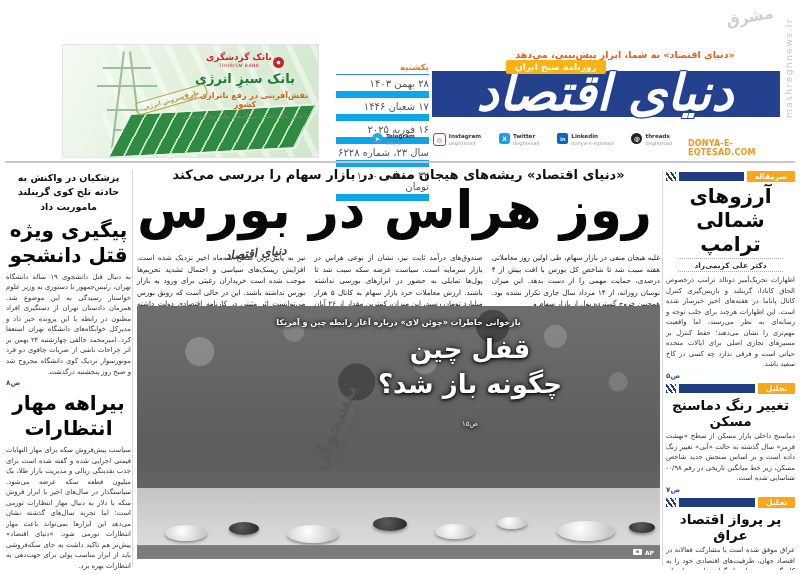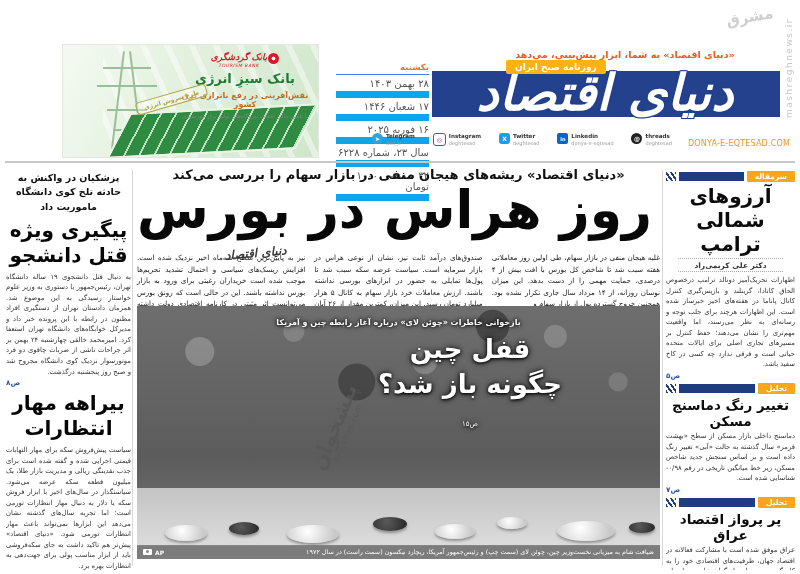--- a/index.html
+++ b/index.html
@@ -20,21 +20,21 @@
   .tower .leg.l2{left:42px;transform:rotate(-7deg);}
   .tower .bar{position:absolute;height:1.5px;background:#9cbf9a;}
   .tower .b1{left:10px;top:16px;width:48px;}
   .tower .b2{left:4px;top:34px;width:60px;}
   .tower .b3{left:14px;top:58px;width:40px;}
   .tower .b4{left:20px;top:78px;width:28px;}
   .panel{position:absolute;left:58px;bottom:3px;width:180px;height:42px;transform:skewX(-30deg) rotate(-3deg);
          border:2px solid #eaf5e8;
          background:repeating-linear-gradient(90deg,#2f8a42 0 13px,#bfe3c0 13px 15px);}
   .ad-text{position:absolute;right:8px;top:8px;width:130px;text-align:center;direction:rtl;}
-  .ad-banklogo{display:flex;align-items:flex-start;justify-content:center;gap:1px;font-style:italic;}
+  .ad-banklogo{display:flex;align-items:flex-end;justify-content:center;gap:1px;}
   .flower{width:11px;height:11px;border-radius:50%;background:radial-gradient(circle,#ffffff 0 22%,#cc2229 28% 100%);}
   .bankname{color:#cc2229;font-weight:bold;font-size:9px;line-height:1.1;}
   .banklatin{color:#cc2229;font-size:4.5px;letter-spacing:.5px;}
   .ad-title{color:#1e7a34;font-weight:bold;font-size:13px;margin-top:3px;}
   .ad-sub{color:#c96a1f;font-weight:bold;font-size:8px;margin-top:5px;}
   .ad-small{color:#7d8a7b;font-size:5.8px;margin-top:4px;}
   .ad-stamp{position:absolute;left:72px;top:48px;transform:rotate(-16deg);border:1.5px solid #b0a23f;
             border-radius:4px;color:#b0a23f;font-size:6px;font-weight:bold;padding:2px 7px;background:rgba(255,255,255,.35);}
   
   .dateblock{position:absolute;left:336px;top:62px;width:93px;text-align:right;direction:rtl;}
@@ -51,21 +51,21 @@
   .soc{display:flex;align-items:flex-start;gap:3px;direction:ltr;}
   .soc .ic{width:11px;height:11px;border-radius:50%;display:flex;align-items:center;justify-content:center;
            color:#fff;font-size:6px;font-weight:bold;flex:0 0 auto;}
   .ic.tg{background:#2ca5e0;}
   .ic.ig{background:#fff;border:1.3px solid #b5307c;border-radius:3px;color:#b5307c;}
   .ic.tw{background:#1d9bf0;border-radius:3px;}
   .ic.li{background:#0a66c2;border-radius:2px;font-size:5px;}
   .ic.th{background:#222;}
   .soc .nm{font-size:5.6px;font-weight:bold;color:#333;line-height:1.2;}
   .soc .hd{font-size:5px;color:#999;line-height:1.2;}
-  .website{position:absolute;left:688px;top:139px;color:#f7941d;font-weight:normal;font-size:8px;letter-spacing:.2px;direction:ltr;}
+  .website{position:absolute;left:688px;top:139px;color:#f7941d;font-weight:bold;font-size:8px;letter-spacing:.2px;direction:ltr;}
   .toprule{position:absolute;left:5px;top:161px;width:790px;height:2px;background:#c8c8c8;}
   .vline{position:absolute;top:170px;bottom:8px;width:1px;background:#d8d8d8;}
   
   .lead{position:absolute;left:137px;top:167px;width:523px;}
   .lead-kicker{text-align:center;font-size:13px;font-weight:bold;color:#111;}
   .lead-headline{text-align:left;font-size:52px;font-weight:bold;color:#080808;line-height:1.08;letter-spacing:-1px;}
   .sig{position:absolute;left:88px;top:79px;font-family:"DejaVu Serif",serif;font-style:italic;font-weight:bold;
        font-size:12px;color:#3a3a3a;transform:rotate(-5deg);}
   .lead-body{display:flex;gap:9px;margin-top:14px;direction:rtl;}
   .lead-col{flex:1;font-size:7.2px;line-height:1.6;text-align:justify;color:#222;}
@@ -247,21 +247,20 @@
     <div class="photo-headline">
       <span>قفل چین</span><br>
       <span>چگونه باز شد؟</span>
       <span class="photo-ref">ص۱۵</span>
     </div>
     <div class="photo-wm">
       <div class="l1">پیشخوان</div>
       <div class="l2">Pishkhan.com</div>
     </div>
     <div class="caption">
-      <span class="txt">ضیافت شام به میزبانی نخست‌وزیر چین، چوئن لای (سمت چپ) و رئیس‌جمهور آمریکا، ریچارد نیکسون (سمت راست) در سال ۱۹۷۲</span>
       <span class="credit">
         <span class="cam"></span>
         <span class="ap">AP</span>
       </span>
     </div>
   </div>
 
   <div class="rightcol">
 
     <div class="article">
@@ -294,21 +293,21 @@
         <span class="hatch"></span>
       </div>
       <div class="art-headline">پر پرواز اقتصاد عراق</div>
       <div class="art-body">عراق موفق شده است با مشارکت فعالانه در اقتصاد جهان، ظرفیت‌های اقتصادی خود را به کار گیرد و سرمایه بازیگران خارجی را برای توسعه زیرساخت‌های خود جذب کند. محمدمهدی به‌کیش معتقد است در این مسیر، تغییر ریل حکمرانی بال پرواز عراق بوده است.</div>
 
     </div>
 
   </div>
 
   <div class="leftcol">
-    <div class="l-kicker">پزشکیان در واکنش به حادثه تلخ کوی دانشگاه ماموریت داد</div>
+    <div class="l-kicker">پزشکیان در واکنش به حادثه تلخ کوی گرینلند ماموریت داد</div>
     <div class="l-headline">پیگیری ویژه قتل دانشجو</div>
     <div class="art-body">به دنبال قتل دانشجوی ۱۹ ساله دانشگاه تهران، رئیس‌جمهور با دستوری به وزیر علوم خواستار رسیدگی به این موضوع شد. همزمان دادستان تهران از دستگیری افراد مظنون در رابطه با این پرونده خبر داد و مدیرکل خوابگاه‌های دانشگاه تهران استعفا کرد. امیرمحمد خالقی چهارشنبه ۲۴ بهمن بر اثر جراحات ناشی از ضربات چاقوی دو فرد موتورسوار نزدیک کوی دانشگاه مجروح شد و صبح روز پنجشنبه درگذشت.</div>
     <span class="art-ref">ص۸</span>
 
     <div class="l-headline">بیراهه مهار انتظارات</div>
     <div class="art-body">سیاست پیش‌فروش سکه برای مهار التهابات قیمتی اجرایی شده و گفته شده است برای جذب نقدینگی ریالی و مدیریت بازار طلا، یک میلیون قطعه سکه عرضه می‌شود. سیاستگذار در سال‌های اخیر با ابزار فروش سکه یا دلار به دنبال مهار انتظارات تورمی است؛ اما تجربه سال‌های گذشته نشان می‌دهد این ابزارها نمی‌تواند باعث مهار انتظارات تورمی شود. «دنیای اقتصاد» پیش‌تر هم تاکید داشت به جای سکه‌فروشی باید از ابزار مناسب پولی برای جهت‌دهی به انتظارات بهره برد.</div>
 
   </div>
 
 </div>

